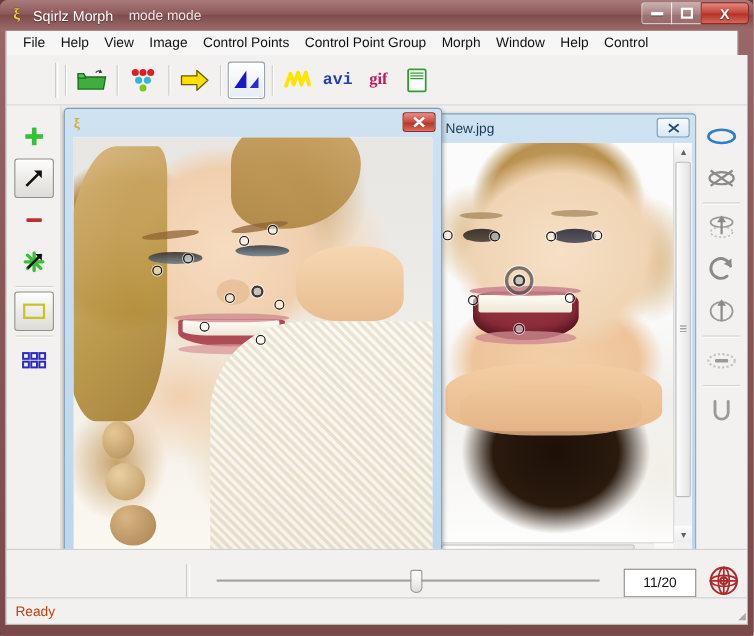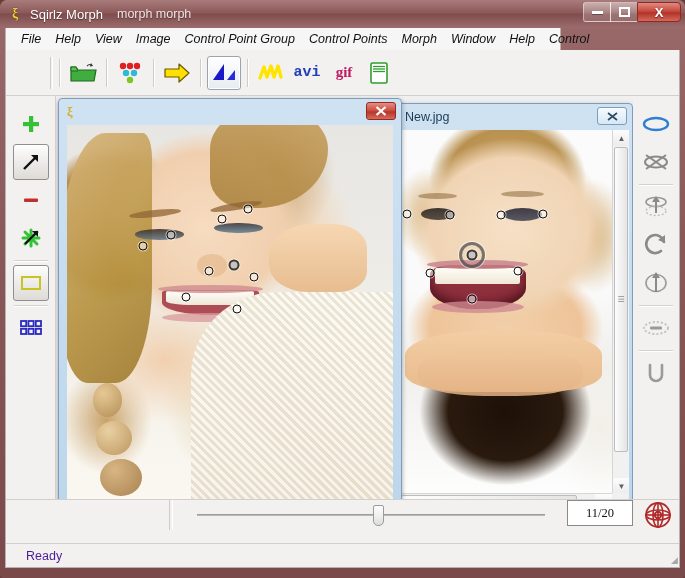--- a/index.html
+++ b/index.html
@@ -81,29 +81,28 @@
     border: 1px solid #8e2b20;
     color: #fff; font-weight: bold; font-size: 13px;
     text-shadow: 0 1px 1px rgba(0,0,0,0.5);
   }
   .minglyph { display:block; width:11px; height:3px; background:#fff; box-shadow: 0 1px 0 rgba(0,0,0,0.35); }
   .maxglyph { display:block; width:11px; height:10px; border:2px solid #fff; }
 
   
   #menubar {
     position: absolute;
-    left: 5px; top: 28px; width: 556px; height: 22px;
+    left: 5px; top: 28px; width: 666px; height: 22px;
     background: #f6f6f6;
     border-left: 1px solid #b9b0b0;
     border-right: 1px solid #b9b0b0;
     display: flex; align-items: center;
     padding-left: 8px;
     font-size: 12.5px;
     color: #111;
-    font-style: italic;
   }
   .menu-item {
     padding: 2px 7px;
     cursor: default;
     white-space: nowrap;
   }
 
   
   #client {
     position: absolute;
@@ -280,21 +279,21 @@
     width: 17px; height: 17px; background: #f1f1f1;
     color:#9a9a9a; font-size:8px; text-align:center; line-height:19px;
   }
 
   
   #sliderbar {
     position: absolute;
     left: 0; bottom: 24px; width: 675px; height: 44px;
     background: #f2f1f0;
     border-top: 1px solid #d2cfcc;
-    display: flex; align-items: flex-start; font-family: Liberation Serif, serif;
+    display: flex; align-items: flex-end;
   }
   #slider-grip {
     width: 4px; height: 30px; margin-left: 163px;
     border-left: 1px solid #cfcbc7; border-right: 1px solid #fff;
   }
   #slider-wrap {
     position: relative;
     flex: 1 1 auto;
     height: 30px;
     margin: 0 12px 0 14px;
@@ -328,59 +327,59 @@
 
   
   #statusbar {
     position: absolute;
     left: 0; bottom: 0; width: 675px; height: 24px;
     background: #f2f1f0;
     border-top: 1px solid #d2cfcc;
     display: flex; align-items: center;
   }
   #status-text {
-    margin-left: 20px; font-size: 12.5px; color: #4c1d95;
+    margin-left: 8px; font-size: 12.5px; color: #c2410c;
   }
   #status-grip {
     position: absolute; right: 3px; bottom: 2px;
     color: #a8a8a8; font-size: 9px;
   }
 </style>
 </head>
 <body>
 
 <div id="app-window">
 
   <div id="titlebar">
     <div id="app-icon">
       <span class="sq">ξ</span>
     </div>
     <span id="title-text">Sqirlz Morph</span>
-    <span id="title-mode">morph morph</span>
+    <span id="title-mode">mode mode</span>
 
     <div id="win-buttons">
       <div class="winbtn">
         <i class="minglyph"></i>
       </div>
       <div class="winbtn">
         <i class="maxglyph"></i>
       </div>
       <div class="winbtn" id="btn-close">
         <span>X</span>
       </div>
     </div>
   </div>
 
   <div id="menubar">
     <div class="menu-item">File</div>
     <div class="menu-item">Help</div>
     <div class="menu-item">View</div>
     <div class="menu-item">Image</div>
+    <div class="menu-item">Control Points</div>
     <div class="menu-item">Control Point Group</div>
-    <div class="menu-item">Control Points</div>
     <div class="menu-item">Morph</div>
     <div class="menu-item">Window</div>
     <div class="menu-item">Help</div>
     <div class="menu-item">Control</div>
   </div>
 
   <div id="client">
 
     <div id="toolbar">
       <div id="toolbar-gripA"></div>

